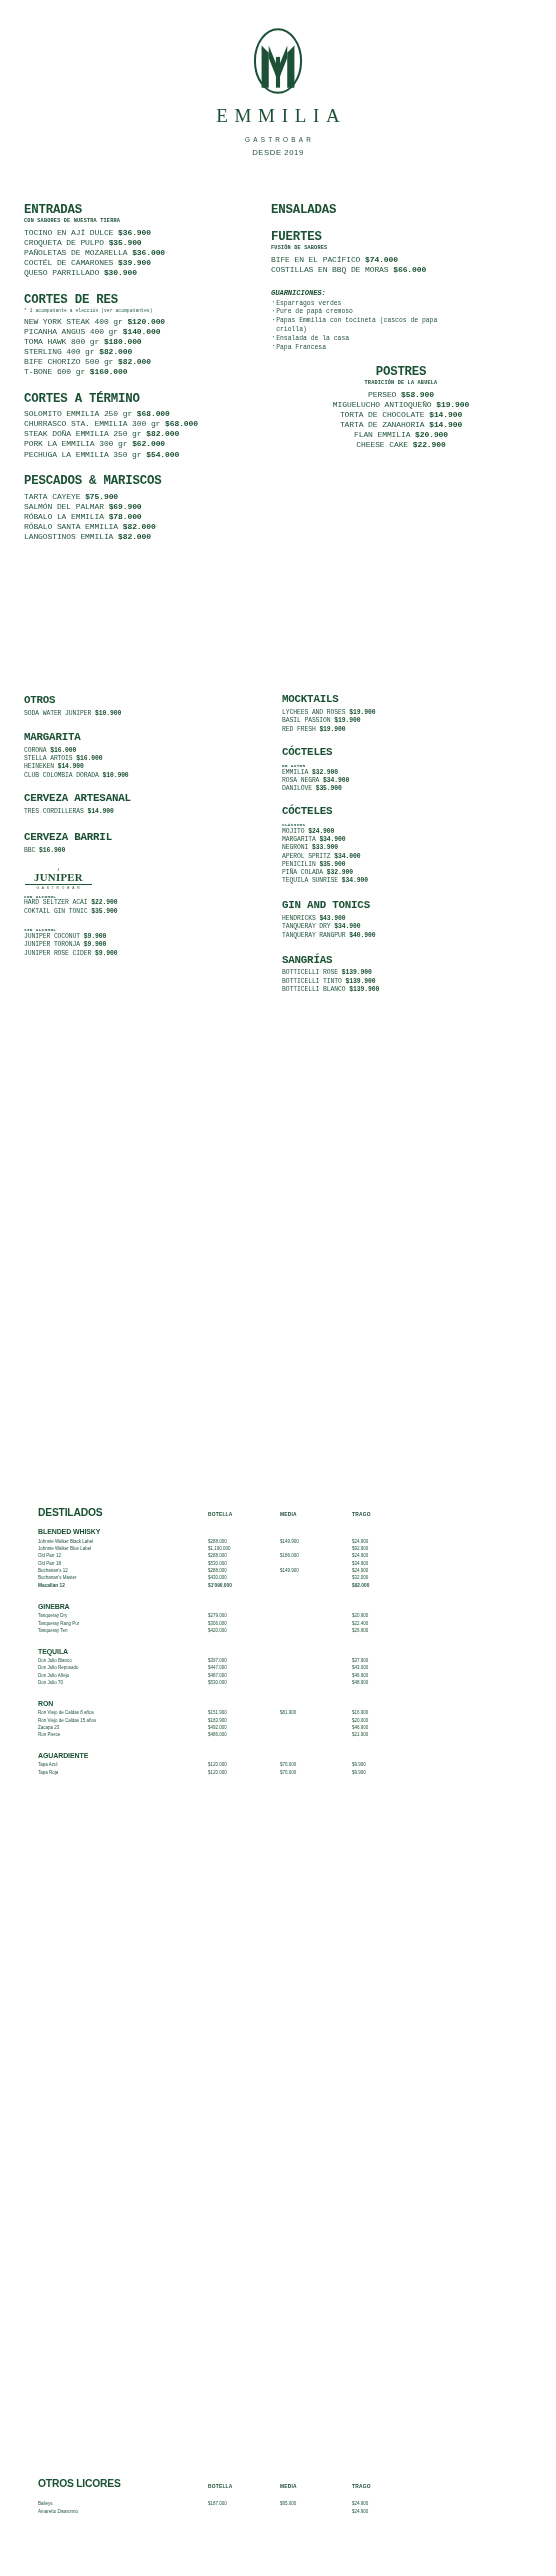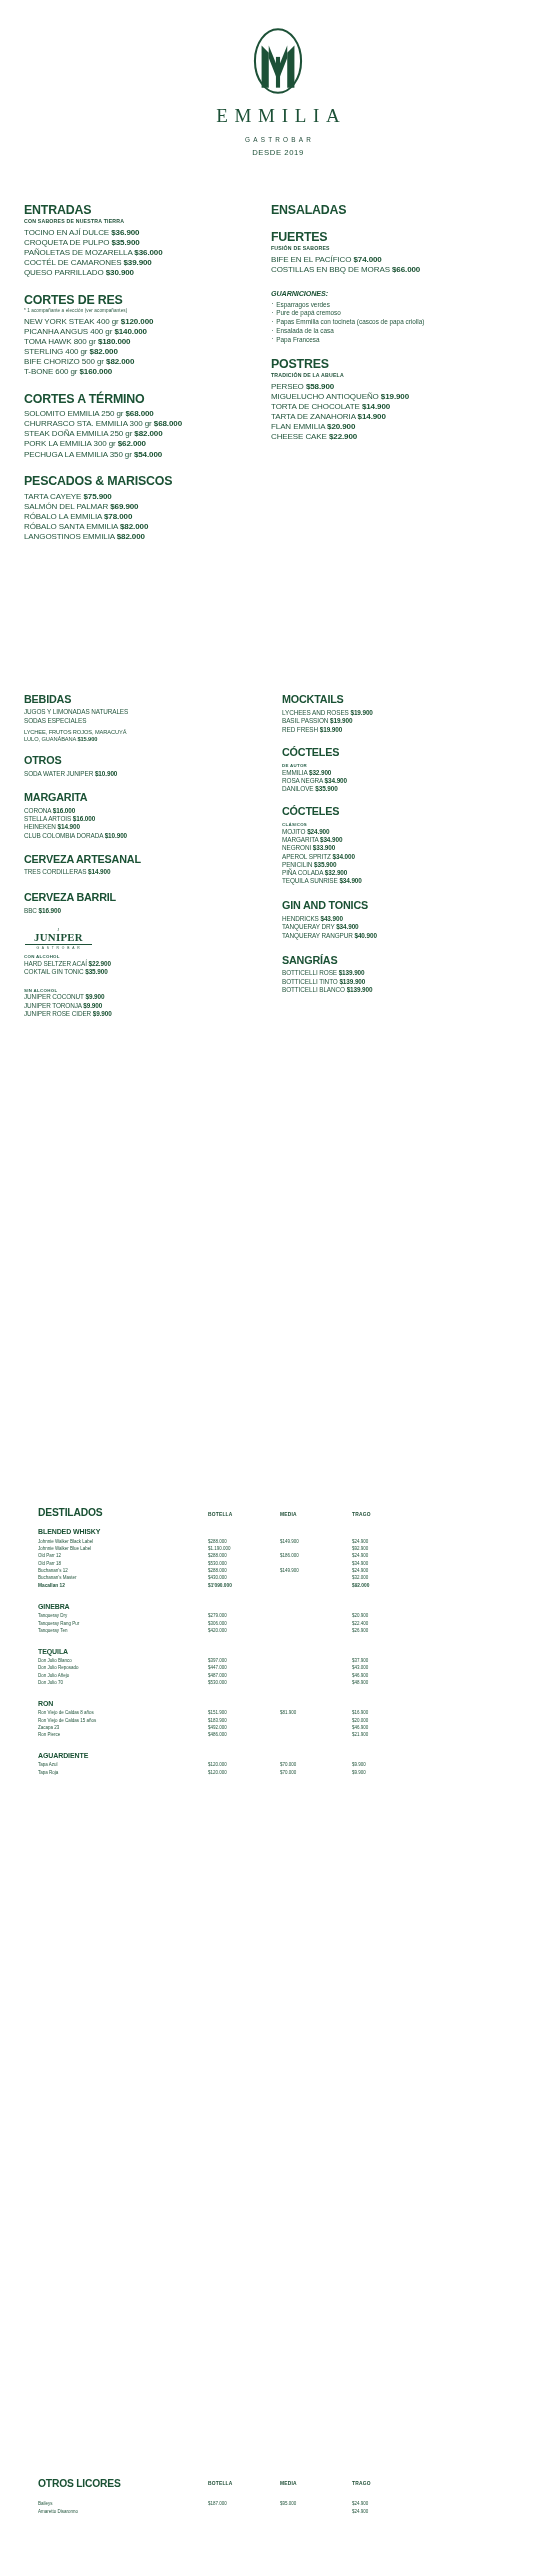--- a/index.html
+++ b/index.html
@@ -33,21 +33,21 @@
   }
   .brand-sub2 {
     font-size:7.7px;
     letter-spacing:0.6px;
     color:#1d5137;
     margin-top:4.6px;
     font-weight:500;
   }
 
   
-  .sec { margin-bottom:11.3px; }
+  .sec { margin-bottom:11.3px;font-family:Liberation Mono, monospace; }
   .sec-title {
     font-size:12.4px;
     font-weight:700;
     letter-spacing:-0.2px;
     color:#1a5134;
     line-height:1.05;
   }
   .sec-sub {
     font-size:5.2px;
     font-weight:600;
@@ -283,48 +283,39 @@
       <ul class="bullets">
         <li>Esparragos verdes</li>
         <li>Pure de papá cremoso</li>
         <li style="white-space:normal; max-width:170px;">Papas Emmilia con tocineta (cascos de papa criolla)</li>
         <li>Ensalada de la casa</li>
         <li>Papa Francesa</li>
       </ul>
     </div>
 
 
-    <div class="sec" style="margin-top:13.4px;">
+    <div class="sec" style="margin-top:13.4px;text-align:center;">
       <div class="sec-title">POSTRES</div>
       <div class="sec-sub">TRADICIÓN DE LA ABUELA</div>
       <div class="items">
         <div class="item"><span>PERSEO</span> <span class="price">$58.900</span></div>
         <div class="item"><span>MIGUELUCHO ANTIOQUEÑO</span> <span class="price">$19.900</span></div>
         <div class="item"><span>TORTA DE CHOCOLATE</span> <span class="price">$14.900</span></div>
         <div class="item"><span>TARTA DE ZANAHORIA</span> <span class="price">$14.900</span></div>
         <div class="item"><span>FLAN EMMILIA</span> <span class="price">$20.900</span></div>
         <div class="item"><span>CHEESE CAKE</span> <span class="price">$22.900</span></div>
       </div>
     </div>
   </div>
 </div>
 
 <div class="drinks-grid">
 
   <div class="col-dr-l">
 
-    <div class="sec">
-      <div class="sec-title drink">BEBIDAS</div>
-      <div class="item sm" style="margin-top:3.1px;">JUGOS Y LIMONADAS NATURALES</div>
-      <div class="item sm">SODAS ESPECIALES</div>
-      <div class="items">
-        <div class="item xs"><span>LYCHEE, FRUTOS ROJOS, MARACUYÁ</span></div>
-        <div class="item xs"><span>LULO, GUANÁBANA</span> <span class="price">$15.900</span></div>
-      </div>
-    </div>
 
     <div class="sec" style="margin-top:1px;">
       <div class="sec-title drink">OTROS</div>
       <div class="items">
         <div class="item sm"><span>SODA WATER JUNIPER</span> <span class="price">$10.900</span></div>
       </div>
     </div>
 
     <div class="sec" style="margin-top:13.4px;">
       <div class="sec-title drink">MARGARITA</div>
@@ -558,21 +549,21 @@
     </div>
   <div class="row">
       <span class="rc-name">Tapa Roja</span>
       <span class="rc-v">$120.000</span>
       <span class="rc-v">$70.000</span>
       <span class="rc-v">$9.900</span>
     </div>
 </div>
 
 <div class="spirits2">
-  <div style="display:flex; align-items:center;">
+  <div style="display:flex; align-items:flex-end;">
     <div class="tbl-title" style="width:170px;">OTROS LICORES</div>
     <div class="th-c" style="font-size:4.9px;font-weight:600;letter-spacing:0.2px;">BOTELLA</div>
     <div class="th-c" style="font-size:4.9px;font-weight:600;letter-spacing:0.2px;">MEDIA</div>
     <div class="th-c" style="font-size:4.9px;font-weight:600;letter-spacing:0.2px;">TRAGO</div>
   </div>
   <div style="margin-top:11.3px;">
     <div class="row">
         <span class="rc-name">Baileys</span>
         <span class="rc-v">$187.000</span>
         <span class="rc-v">$95.000</span>

